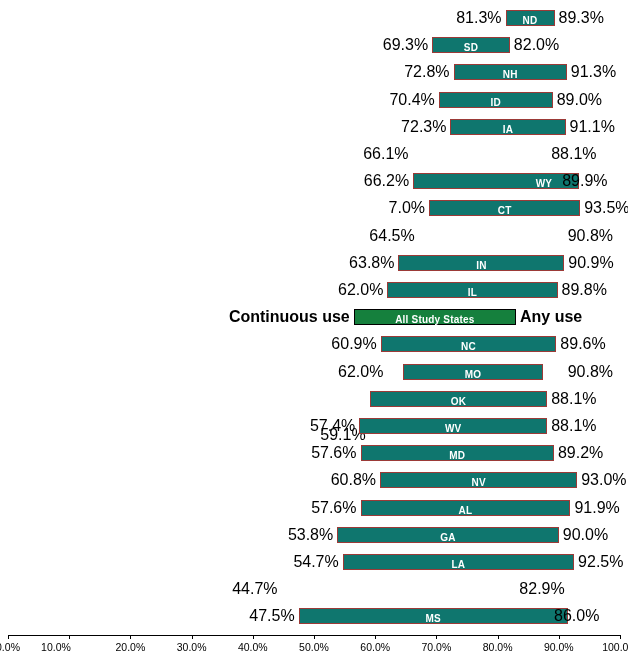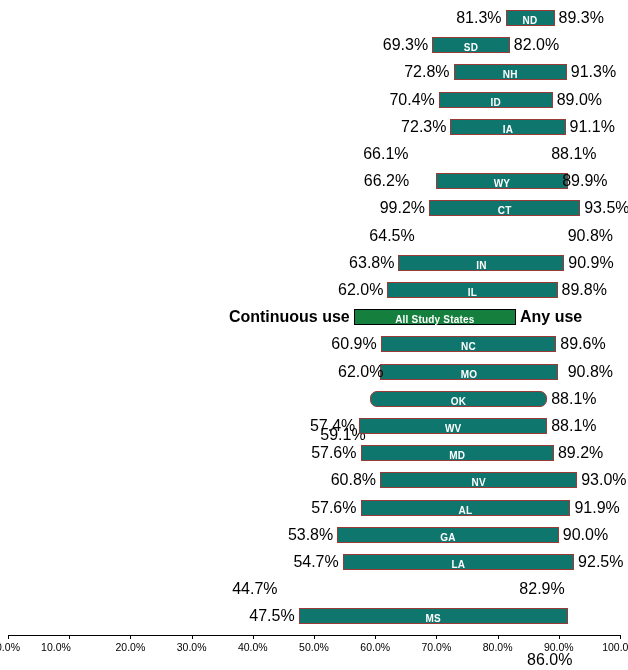--- a/index.html
+++ b/index.html
@@ -144,31 +144,31 @@
           <div class="bar-label">IA</div>
         </div>
         <div class="val left" style="left: 0px; width: 446.476px;">72.3%</div>
         <div class="val right" style="left: 569.532px;">91.1%</div>
       </div>
       <div class="row" style="top: 144px;">
         <div class="val left" style="left: 0px; width: 408.532px;">66.1%</div>
         <div class="val right" style="left: 551.172px;">88.1%</div>
       </div>
       <div class="row" style="top: 171.2px;">
-        <div class="bar" style="left: 436px; width: 132px;">
+        <div class="bar" style="left: 413px; width: 166px; padding-left: 48px;">
           <div class="bar-label">WY</div>
         </div>
         <div class="val left" style="left: 0px; width: 409.144px;">66.2%</div>
         <div class="val right" style="left: 562.188px;">89.9%</div>
       </div>
       <div class="row" style="top: 198.4px;">
         <div class="bar" style="left: 429.056px; width: 151.164px;">
           <div class="bar-label">CT</div>
         </div>
-        <div class="val left" style="left: 0px; width: 425.056px;">99.2%</div>
+        <div class="val left" style="left: 0px; width: 425.056px;">7.0%</div>
         <div class="val right" style="left: 584.22px;">93.5%</div>
       </div>
       <div class="row" style="top: 225.6px;">
         <div class="val left" style="left: 0px; width: 398.74px; margin-left: 16px;">64.5%</div>
         <div class="val right" style="left: 567.696px;">90.8%</div>
       </div>
       <div class="row" style="top: 252.8px;">
         <div class="bar" style="left: 398.456px; width: 165.852px;">
           <div class="bar-label">IN</div>
         </div>
@@ -190,28 +190,28 @@
         <div class="val right" style="left: 519.96px;">Any use</div>
       </div>
       <div class="row" style="top: 334.4px;">
         <div class="bar" style="left: 380.708px; width: 175.644px;">
           <div class="bar-label">NC</div>
         </div>
         <div class="val left" style="left: 0px; width: 376.708px;">60.9%</div>
         <div class="val right" style="left: 560.352px;">89.6%</div>
       </div>
       <div class="row" style="top: 361.6px;">
-        <div class="bar" style="left: 380px; width: 178px;">
+        <div class="bar" style="left: 403px; width: 140px;">
           <div class="bar-label">MO</div>
         </div>
         <div class="val left" style="left: 0px; width: 383.44px;">62.0%</div>
         <div class="val right" style="left: 567.696px;">90.8%</div>
       </div>
       <div class="row" style="top: 388.8px;">
-        <div class="bar" style="left: 369.692px; width: 177.48px; border-radius: 7px;">
+        <div class="bar" style="left: 369.692px; width: 177.48px;">
           <div class="bar-label">OK</div>
         </div>
         <div class="val left" style="left: 0px; width: 365.692px; margin-top: 36px;">59.1%</div>
         <div class="val right" style="left: 551.172px;">88.1%</div>
       </div>
       <div class="row" style="top: 416px;">
         <div class="bar" style="left: 359.288px; width: 187.884px;">
           <div class="bar-label">WV</div>
         </div>
         <div class="val left" style="left: 0px; width: 355.288px;">57.4%</div>
@@ -254,21 +254,21 @@
       </div>
       <div class="row" style="top: 579.2px;">
         <div class="val left" style="left: 0px; width: 277.564px;">44.7%</div>
         <div class="val right" style="left: 519.348px;">82.9%</div>
       </div>
       <div class="row" style="top: 606.4px;">
         <div class="bar" style="left: 298.7px; width: 269px;">
           <div class="bar-label">MS</div>
         </div>
         <div class="val left" style="left: 0px; width: 294.7px;">47.5%</div>
-        <div class="val right" style="left: 527px; margin-top: 44px;">86.0%</div>
+        <div class="val right" style="left: 554px;">86.0%</div>
       </div>
     </div>
   <div class="axis">
     <div class="axis-line"></div>
   <div class="tick" style="left: 8px;"></div>
       <div class="ticklabel" style="left: 8px;">0.0%</div>
       <div class="tick" style="left: 69.2px;"></div>
       <div class="ticklabel" style="left: 56px;">10.0%</div>
       <div class="tick" style="left: 130.4px;"></div>
       <div class="ticklabel" style="left: 130.4px;">20.0%</div>

